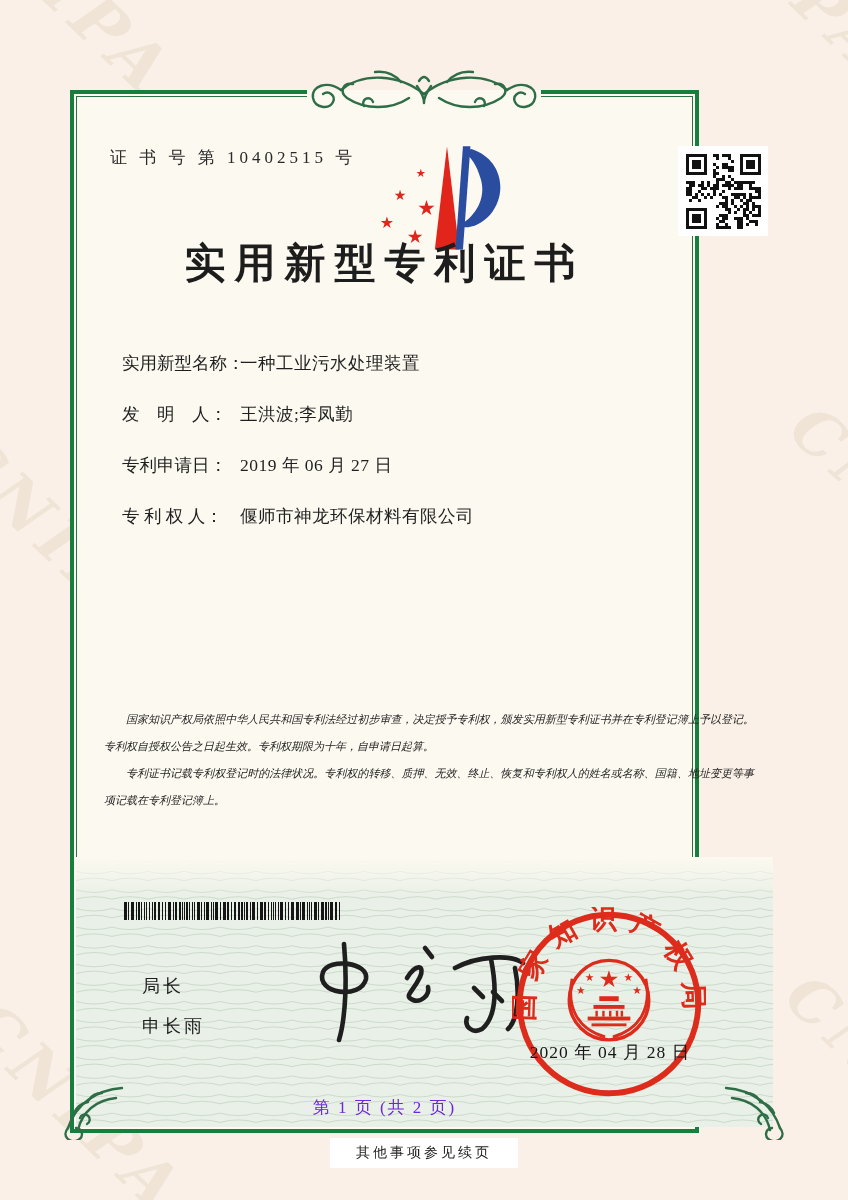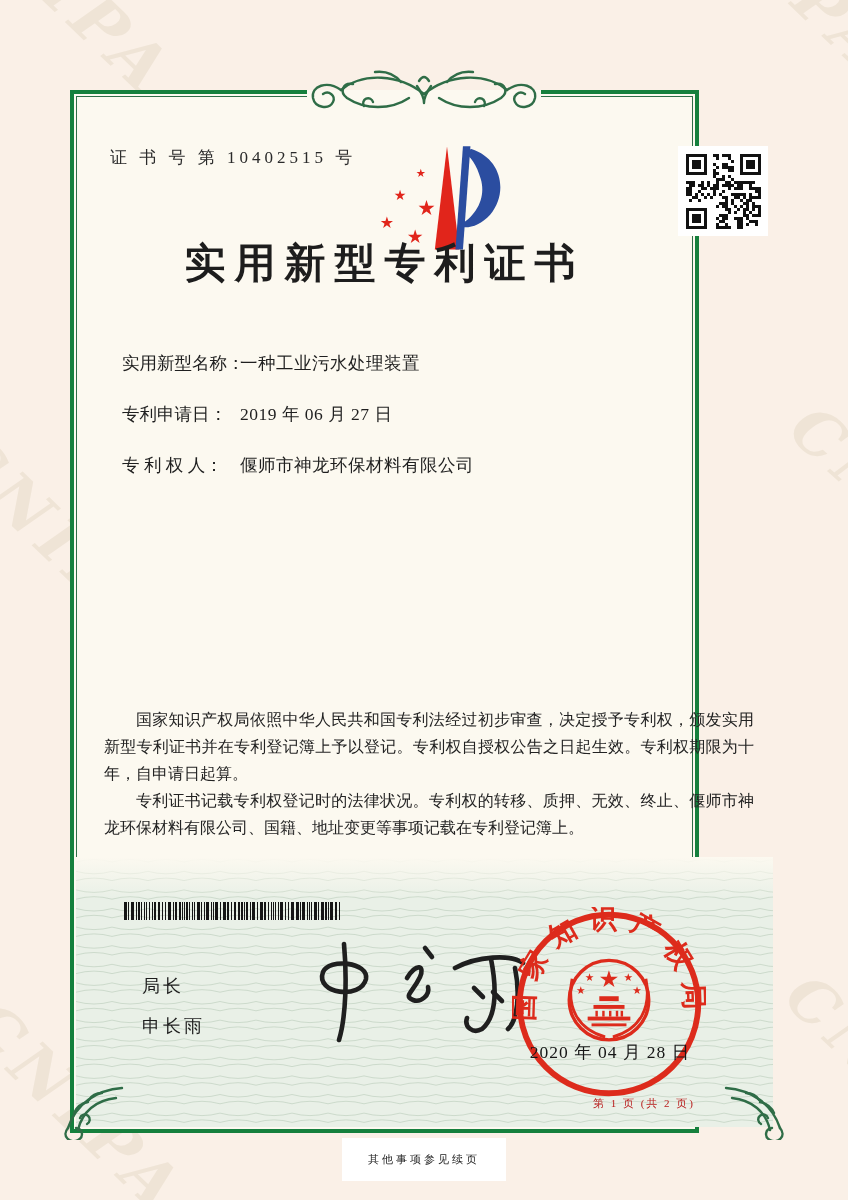--- a/index.html
+++ b/index.html
@@ -26,40 +26,40 @@
 
   .title { position:absolute; left:0; top:142px; width:100%; text-align:center;
            font-size:41px; font-weight:bold; letter-spacing:9px; color:#1d1d1d; }
 
   .fields { position:absolute; left:48px; top:256px; width:620px; font-size:17.5px; color:#1f1f1f; }
   .frow { position:relative; height:51px; line-height:26px; white-space:nowrap; }
   .flabel { display:inline-block; width:118px; }
   .fvalue { letter-spacing:0.5px; }
   .fpair2 { position:absolute; left:337px; top:0; }
 
-  .paras { position:absolute; left:30px; top:612px; width:650px; font-size:16px; line-height:27px;
-           text-align:justify; color:#232323; }
+  .paras { position:absolute; left:30px; top:612px; width:650px; font-size:11px; line-height:27px;
+           text-align:justify; color:#232323;font-style:italic; }
   .paras p { text-indent:2em; }
 
   .barcode { position:absolute; left:50px; top:808px; width:222px; height:18px; }
 
   .director { position:absolute; left:48px; top:880px; font-size:18px; color:#1d1d1d; letter-spacing:3px;margin-left:20px; }
   .director .name { margin-top:16px; }
 
   .signature { position:absolute; left:155px; top:838px; width:300px; height:120px; }
 
   .seal { position:absolute; left:438px; top:813px; width:194px; height:194px; }
   .seal-date { position:absolute; left:436px; top:946px; width:200px; text-align:center;
                font-size:17.5px; color:#161616; letter-spacing:1px; z-index:5; }
 
-  .page-num { position:absolute; left:0; top:1002px; width:100%; text-align:right;
-              font-size:11px; color:#b91c1c; letter-spacing:2px; }
+  .page-num { position:absolute; left:0; top:1002px; width:100%; text-align:center;
+              font-size:17px; color:#6d28d9; letter-spacing:2px; }
 
   .cont-note { position:absolute; left:50%; transform:translateX(-50%); top:1138px;
-               background:#ffffff; padding:14px 26px; font-size:11px; letter-spacing:3px; color:#222; }
+               background:#ffffff; padding:6px 26px; font-size:14px; letter-spacing:3px; color:#222; }
 
   .ornament-top { position:absolute; left:289px; top:56px; width:270px; height:72px; }
   .corner-fl { position:absolute; width:70px; height:60px; }
   .corner-fl.left  { left:56px; top:1080px; }
   .corner-fl.right { left:722px; top:1080px; transform:scaleX(-1); }
 </style>
 </head>
 <body>
 
 <div class="page">
@@ -330,30 +330,33 @@
         </svg>
     </div>
 
     <div class="title">实用新型专利证书</div>
 
     <div class="fields">
       <div class="frow">
         <span class="flabel">实用新型名称：</span><span class="fvalue">一种工业污水处理装置</span>
       </div>
       <div class="frow">
+        <span class="flabel">发　明　人：</span><span class="fvalue">王洪波;李凤勤</span>
+      </div>
+      <div class="frow">
         <span class="flabel">专利申请日：</span><span class="fvalue">2019 年 06 月 27 日</span>
       </div>
       <div class="frow">
         <span class="flabel">专 利 权 人：</span><span class="fvalue">偃师市神龙环保材料有限公司</span>
       </div>
     </div>
 
     <div class="paras">
       <p>国家知识产权局依照中华人民共和国专利法经过初步审查，决定授予专利权，颁发实用新型专利证书并在专利登记簿上予以登记。专利权自授权公告之日起生效。专利权期限为十年，自申请日起算。</p>
-      <p>专利证书记载专利权登记时的法律状况。专利权的转移、质押、无效、终止、偃师市神龙环保材料有限公司、国籍、地址变更等事项记载在专利登记簿上。</p>
+      <p>专利证书记载专利权登记时的法律状况。专利权的转移、质押、无效、终止、恢复和专利权人的姓名或名称、国籍、地址变更等事项记载在专利登记簿上。</p>
     </div>
 
     <svg class="barcode" id="barcode-svg" viewBox="0 0 222 18" preserveAspectRatio="none">
         <rect x="0" y="0" width="3" height="18" fill="#151515"></rect>
         <rect x="4" y="0" width="1" height="18" fill="#151515"></rect>
         <rect x="7" y="0" width="3" height="18" fill="#151515"></rect>
         <rect x="12" y="0" width="1" height="18" fill="#151515"></rect>
         <rect x="14" y="0" width="2" height="18" fill="#151515"></rect>
         <rect x="17" y="0" width="1" height="18" fill="#151515"></rect>
         <rect x="20" y="0" width="1" height="18" fill="#151515"></rect>

